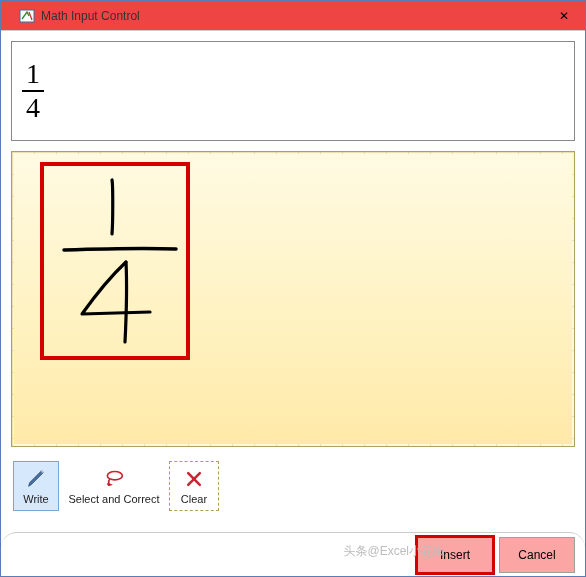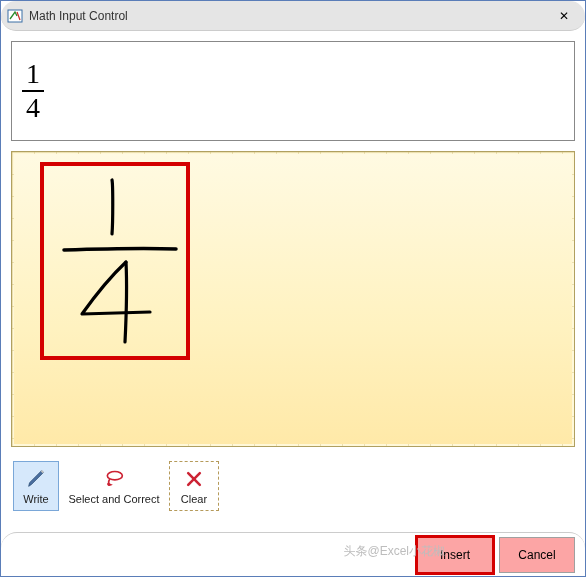--- a/index.html
+++ b/index.html
@@ -7,26 +7,25 @@
   font-family: "Segoe UI", Tahoma, sans-serif;
   font-size: 12px;
   background: #fff;
   width: 586px;
   height: 577px;
   overflow: hidden;
 }
 .window { border: 1px solid #5a7db8; width: 586px; height: 577px; display: flex; flex-direction: column; }
 .titlebar {
   height: 30px;
-  background: #e5e5e5;
+  background: #ef4444;
   border-bottom: 1px solid #ccc;
   display: flex;
   align-items: center;
-  padding: 0 0 0 6px;
-  border-radius: 15px;
+  padding: 0 0 0 18px;
 }
 .titlebar .app-icon { width: 16px; height: 16px; margin-right: 6px; }
 .titlebar .title { flex: 1; font-size: 12px; color: #333; }
 .titlebar .close {
   width: 42px; height: 28px; display: flex; align-items: center; justify-content: center;
   cursor: pointer;
 }
 .content { flex: 1; padding: 10px; display: flex; flex-direction: column; gap: 10px; }
 .preview {
   border: 1px solid #888;

